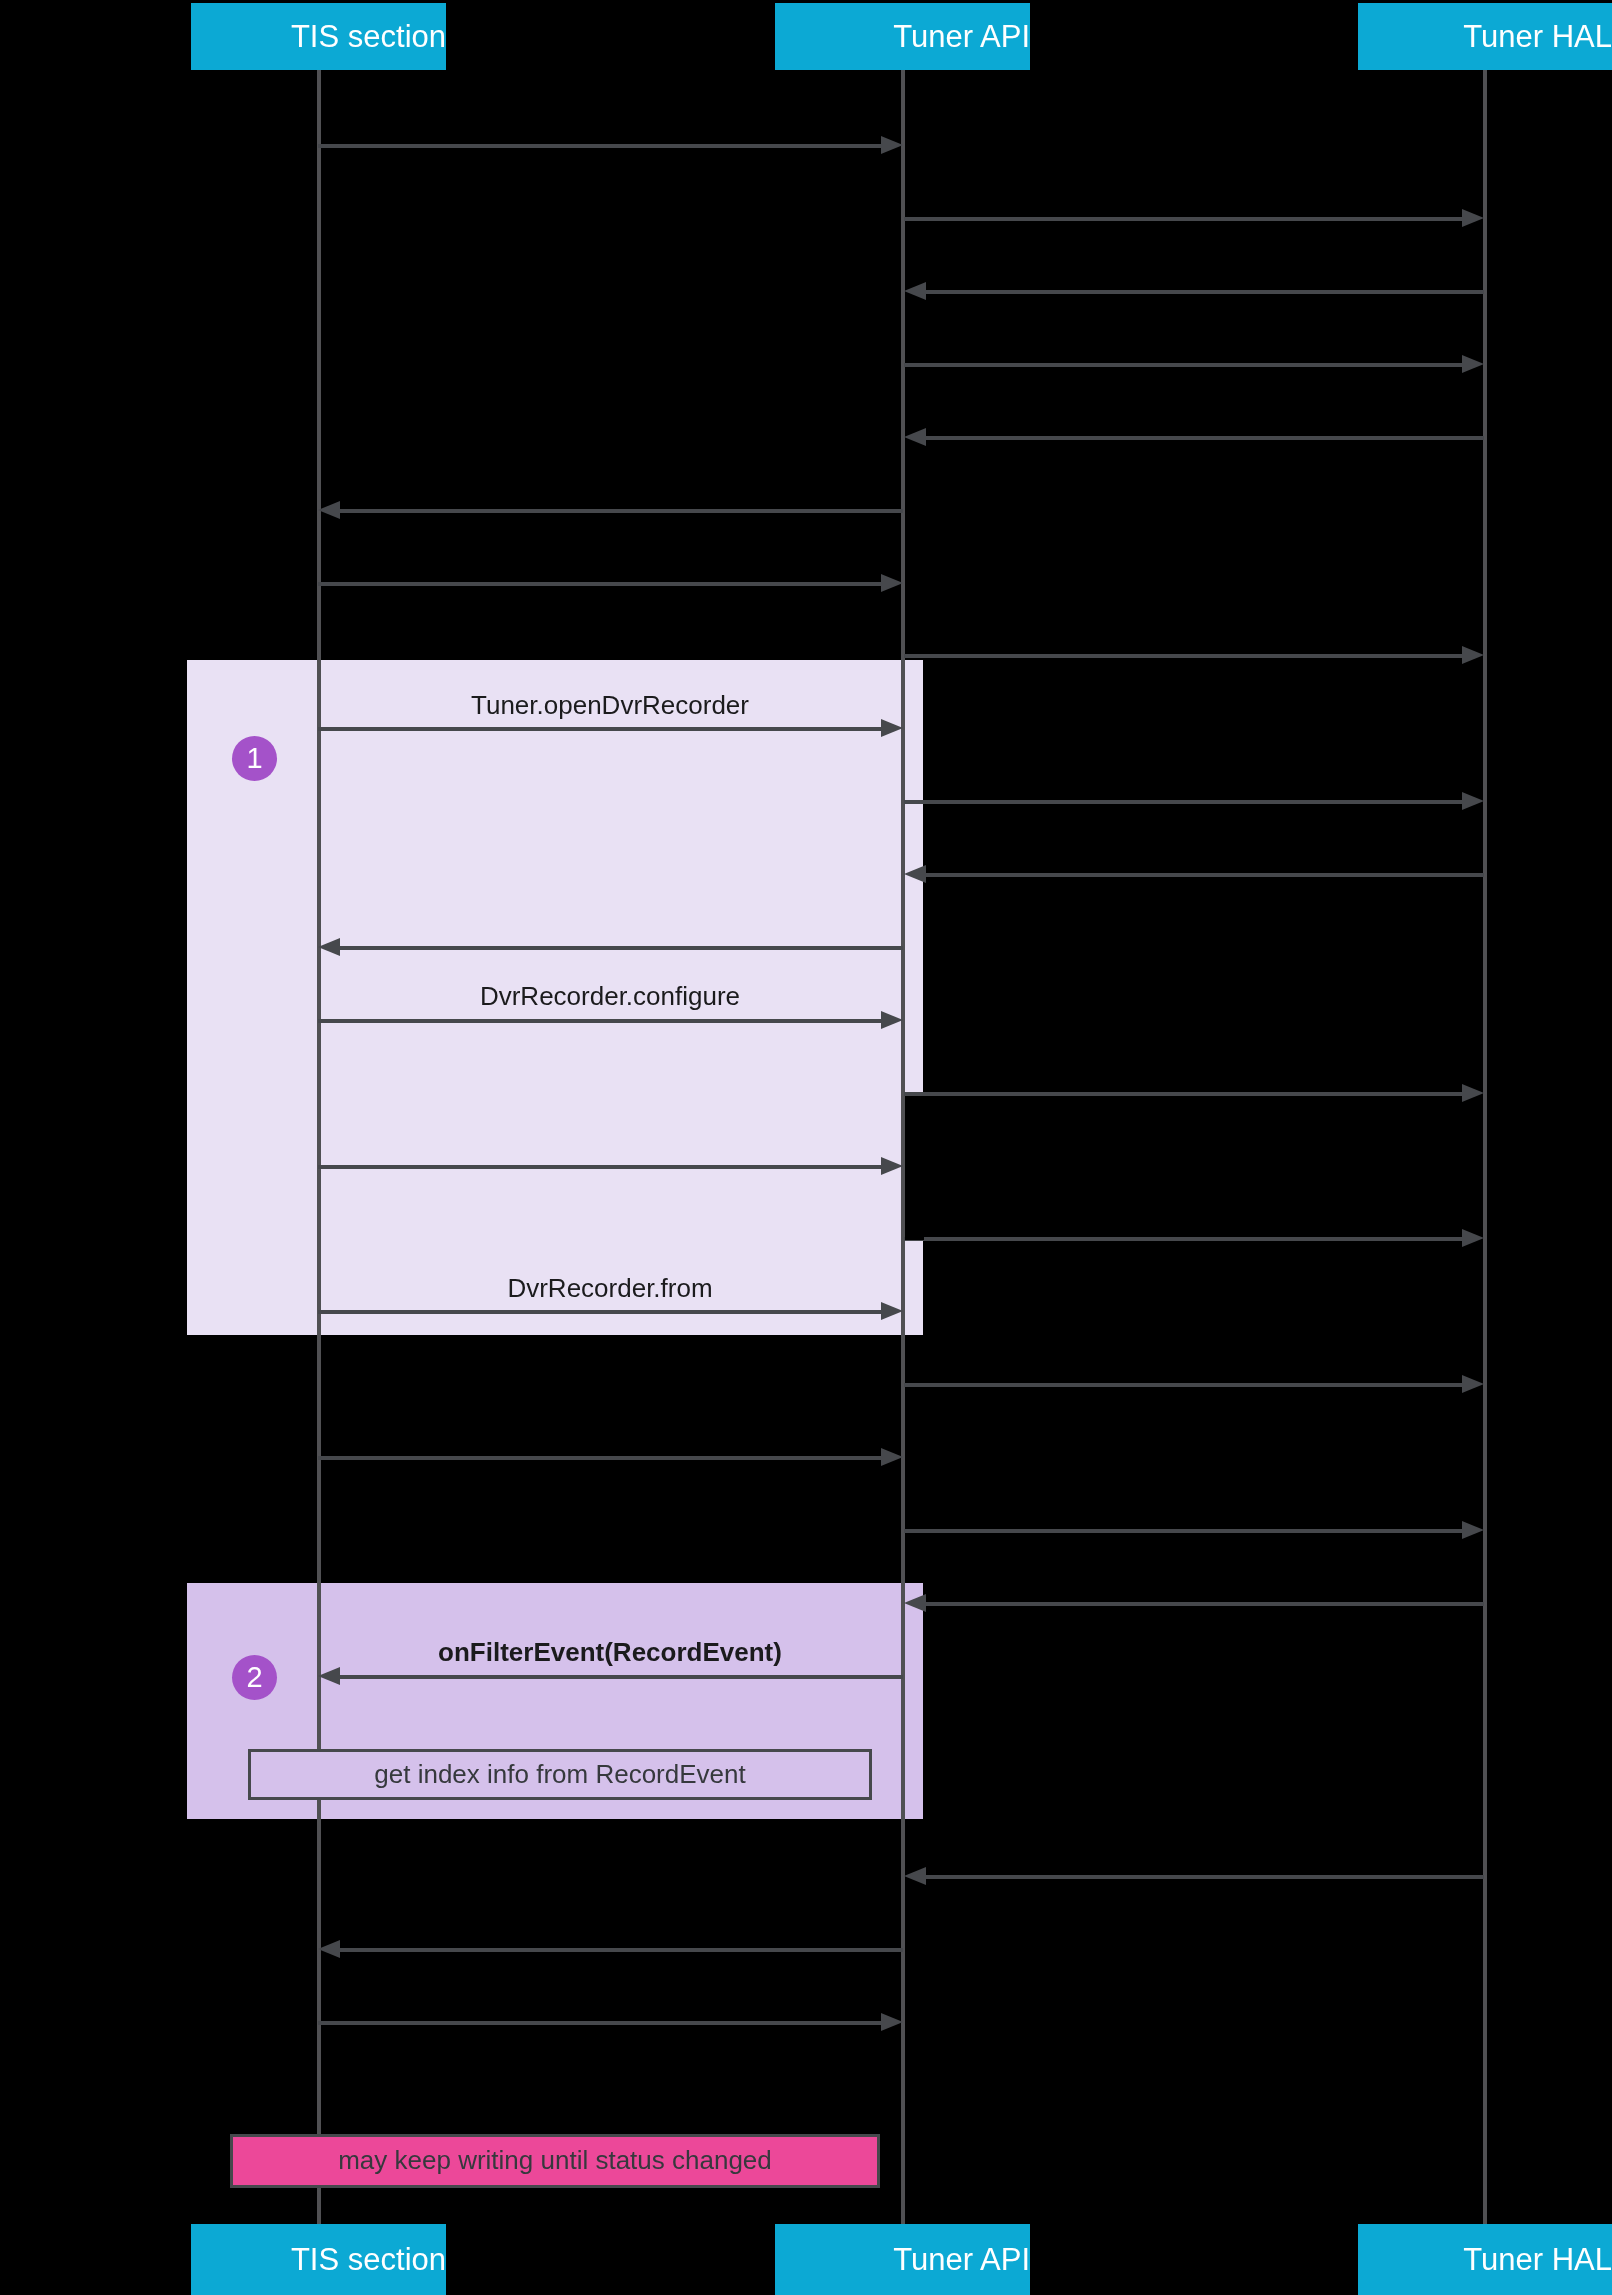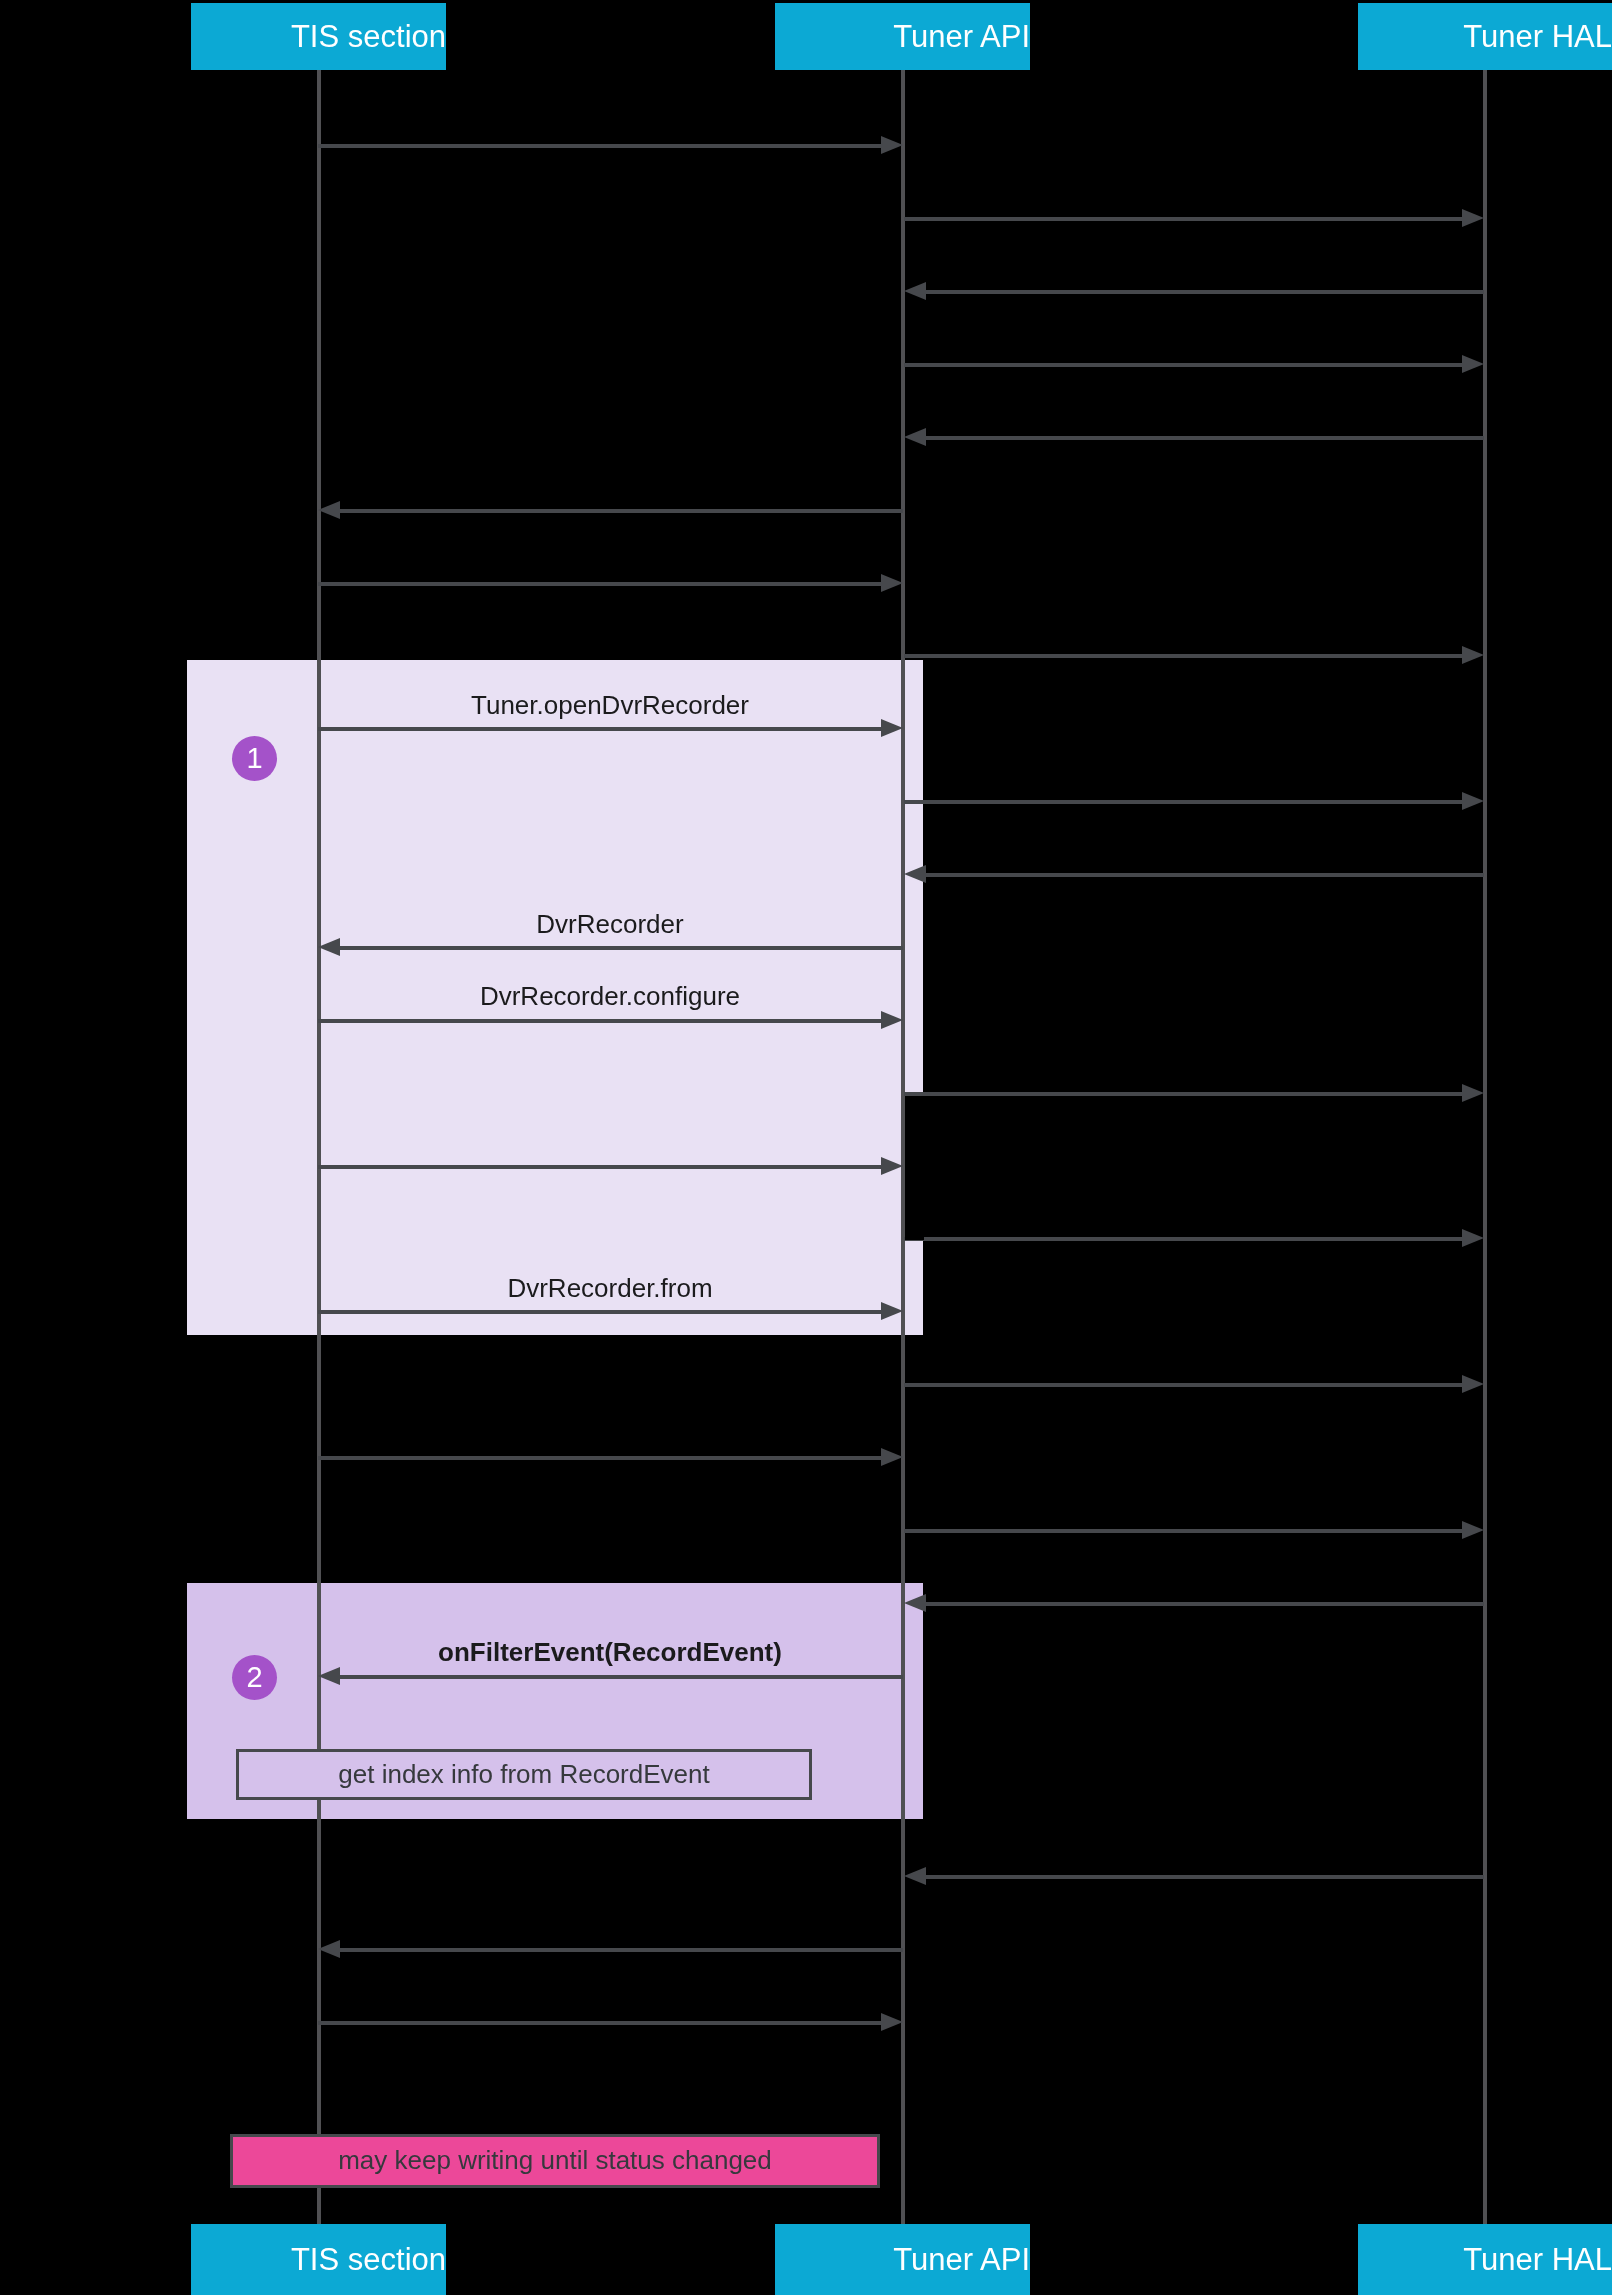--- a/index.html
+++ b/index.html
@@ -133,21 +133,20 @@
   <div class="msg head-right" style="left:318px;  top:582px;  width:563px;"></div>
   <div class="msg head-right" style="left:904px; top:654px;  width:558px;"></div>
 
   <div class="msg head-right" style="left:318px;  top:727px;  width:563px;"></div>
   <div class="msg-label" style="top:688px;">Tuner.openDvrRecorder</div>
 
   <div class="msg head-right" style="left:904px; top:800px; width:558px;"></div>
   <div class="msg head-left" style="left:926px; top:873px; width:558px;"></div>
 
   <div class="msg head-left" style="left:340px;  top:946px; width:563px;"></div>
-  <div class="msg-label" style="top:907px;">DvrRecorder</div>
 
   <div class="msg head-right" style="left:318px;  top:1019px; width:563px;"></div>
   <div class="msg-label" style="top:979px;">DvrRecorder.configure</div>
 
   <div class="msg head-right" style="left:904px; top:1092px; width:558px;"></div>
 
   <div class="msg head-right" style="left:318px;  top:1165px; width:563px;"></div>
 
   <div class="msg head-right" style="left:904px; top:1237px; width:558px;"></div>
 
@@ -161,21 +160,21 @@
 
   <div class="msg head-left" style="left:340px;  top:1675px; width:563px;"></div>
   <div class="msg-label" style="top:1635px;font-weight:bold;">onFilterEvent(RecordEvent)</div>
 
   <div class="msg head-left" style="left:926px; top:1875px; width:558px;"></div>
   <div class="msg head-left" style="left:340px;  top:1948px; width:563px;"></div>
   <div class="msg head-right" style="left:318px;  top:2021px; width:563px;"></div>
 
   <div class="activation-strip" style="left:905px; top:1096px; width:19px; height:144px;"></div>
 
-  <div class="note note-1" style="left:236px; top:1749px; width:576px; height:51px;">get index info from RecordEvent</div>
+  <div class="note note-1" style="left:248px; top:1749px; width:624px; height:51px;">get index info from RecordEvent</div>
   <div class="note note-2" style="left:230px; top:2094px; width:650px; height:54px;">may keep writing until status changed</div>
 
   <div class="step-badge" style="left:232px; top:736px;">1</div>
   <div class="step-badge" style="left:232px; top:1655px;">2</div>
 
   <div class="hdr" style="left:191px; top:2.9px; width:255px;">TIS section</div>
   <div class="hdr" style="left:775px; top:2.9px; width:255px;">Tuner API</div>
   <div class="hdr" style="left:1358px; top:2.9px; width:254px;">Tuner HAL</div>
 
   <div class="hdr bottom" style="left:191px; top:2224px; width:255px;">TIS section</div>

